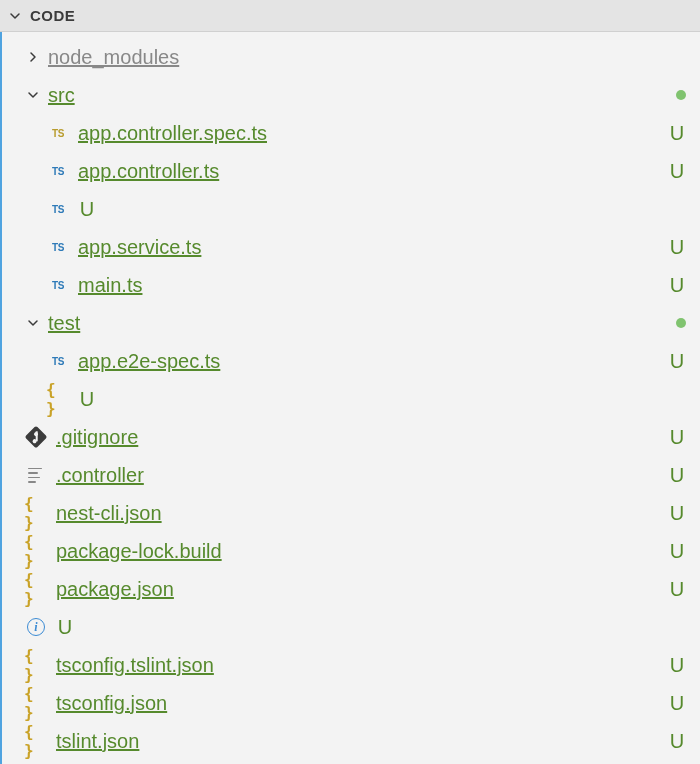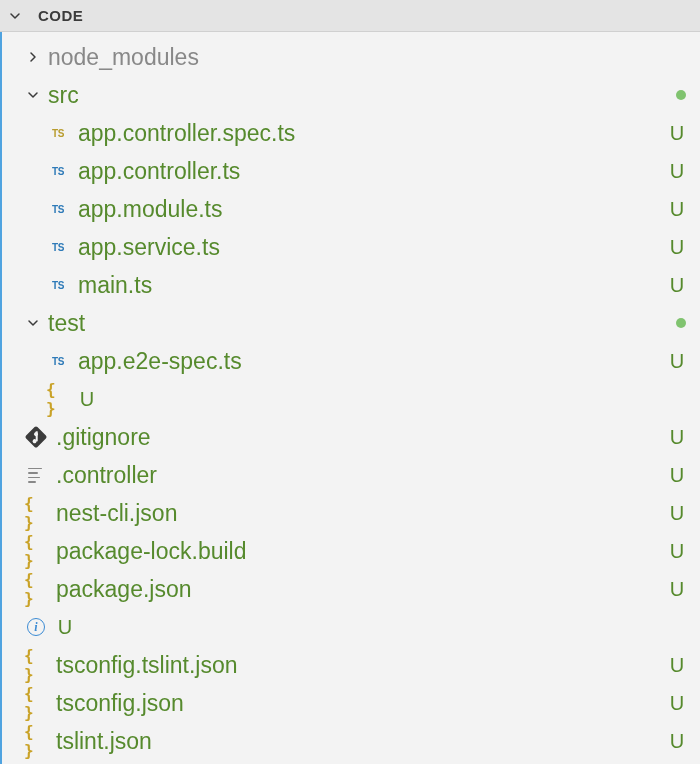--- a/index.html
+++ b/index.html
@@ -23,21 +23,20 @@
       padding: 0 8px 0 6px;
       background: #e4e4e4;
       border-bottom: 1px solid #d0d0d0;
       gap: 6px;
     }
     .header-title {
       font-size: 15px;
       font-weight: 700;
       color: #3b3b3b;
       letter-spacing: 0.5px;
-      margin-left: 8px;
     }
     .tree-container {
       border-left: 2px solid #4fa3e0;
       padding: 6px 0;
     }
     .tree-row {
       display: flex;
       align-items: center;
       height: 38px;
       padding-right: 14px;
@@ -61,22 +60,23 @@
       height: 24px;
       display: inline-flex;
       align-items: center;
       justify-content: center;
       flex-shrink: 0;
       margin-right: 8px;
     }
     .node-label {
       flex: 1;
       color: #568a2d;
-      font-size: 23px;
+      font-size: 20px;
       white-space: nowrap;
+      text-decoration: underline;
     }
     .node-label.dim {
       color: #888;
     }
     .status {
       color: #568a2d;
       font-size: 20px;
       font-weight: 400;
       width: 18px;
       text-align: center;
@@ -208,21 +208,20 @@
           <span class="ts-badge ts-blue">TS</span>
         </span>
         <span class="node-label">app.controller.ts</span>
         <span class="status">U</span>
       </div>
       <div class="tree-row">
         <span class="indent" style="width:44px"></span>
         <span class="file-icon">
           <span class="ts-badge ts-blue">TS</span>
         </span>
-        <span class="node-label">app.module.ts</span>
         <span class="status">U</span>
       </div>
       <div class="tree-row">
         <span class="indent" style="width:44px"></span>
         <span class="file-icon">
           <span class="ts-badge ts-blue">TS</span>
         </span>
         <span class="node-label">app.service.ts</span>
         <span class="status">U</span>
       </div>

